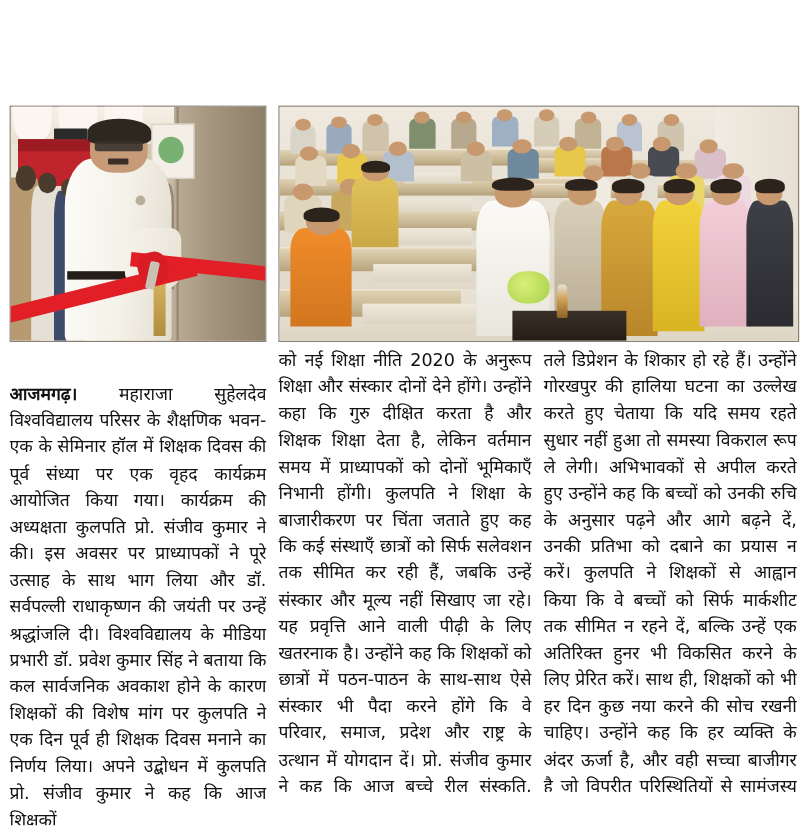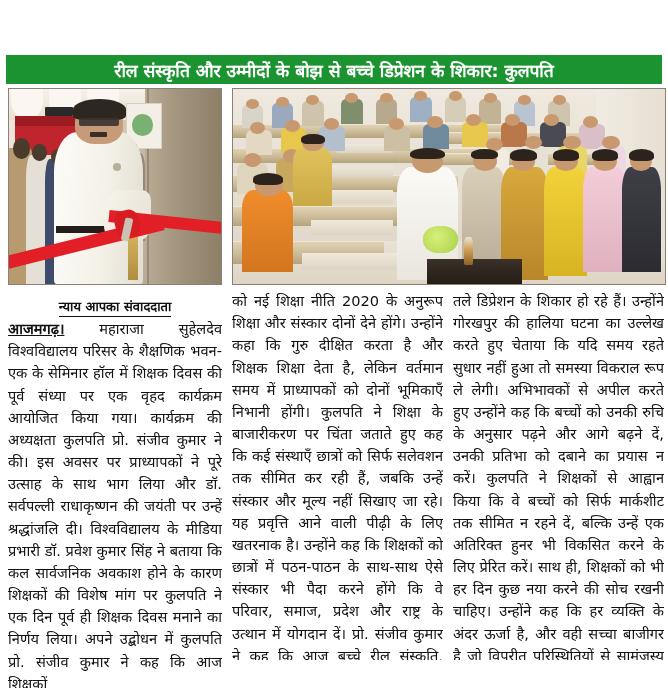--- a/index.html
+++ b/index.html
@@ -154,31 +154,28 @@
     line-height:1.52;
     color:#111;
     text-align:justify;
     text-justify:inter-word;
     hyphens:none;
     overflow:hidden;
   }
   .col-1 { left:8px;   width:214px; height:370px; }
   .col-2 { left:232px; width:211px; height:370px; top:-28px; }
   .col-3 { left:453px; width:211px; height:370px; top:-28px; }
-  .col .dateline { font-weight:700;text-decoration:underline; }
+  .col .dateline { font-weight:700; }
 </style>
 </head>
 <body>
 
 <div class="page">
 
 
-  <div class="subbanner">
-    <span class="txt">रील संस्कृति और उम्मीदों के बोझ से बच्चे डिप्रेशन के शिकार: कुलपति</span>
-  </div>
 
   <div class="photo-row">
 
     <div class="photo photo-left">
       <div class="ph-layer pl-bg"></div>
       <div class="ph-layer pl-ceil"></div>
       <div class="ph-layer pl-ceilArc1"></div>
       <div class="ph-layer pl-ceilArc2"></div>
       <div class="ph-layer pl-ceilArc3"></div>
       <div class="ph-layer pl-wallR"></div>
@@ -318,23 +315,20 @@
       <div class="pr-person" style="left:90%; top:40%; width:9%;  height:54%; background:linear-gradient(180deg,#3f3f47,#2b2b31);"></div>
       <div class="pr-head" style="left:92%; top:32%; width:5%;  height:10%;"></div>
       <div class="pr-hair" style="left:91.7%;top:31%;width:5.8%;height:6%;"></div>
 
       <div class="ph-layer pr-table"></div>
       <div class="ph-layer pr-bouq"></div>
       <div class="ph-layer pr-bottle"></div>
     </div>
   </div>
 
-  <div class="byline">
-    <span class="txt">न्याय आपका संवाददाता</span>
-  </div>
 
   <div class="cols">
     <div class="col col-1">
       <span class="dateline">आजमगढ़।</span><span> महाराजा सुहेलदेव विश्वविद्यालय परिसर के शैक्षणिक भवन-एक के सेमिनार हॉल में शिक्षक दिवस की पूर्व संध्या पर एक वृहद कार्यक्रम आयोजित किया गया। कार्यक्रम की अध्यक्षता कुलपति प्रो. संजीव कुमार ने की। इस अवसर पर प्राध्यापकों ने पूरे उत्साह के साथ भाग लिया और डॉ. सर्वपल्ली राधाकृष्णन की जयंती पर उन्हें श्रद्धांजलि दी। विश्वविद्यालय के मीडिया प्रभारी डॉ. प्रवेश कुमार सिंह ने बताया कि कल सार्वजनिक अवकाश होने के कारण शिक्षकों की विशेष मांग पर कुलपति ने एक दिन पूर्व ही शिक्षक दिवस मनाने का निर्णय लिया। अपने उद्बोधन में कुलपति प्रो. संजीव कुमार ने कह कि आज शिक्षकों</span>
     </div>
     <div class="col col-2">को नई शिक्षा नीति 2020 के अनुरूप शिक्षा और संस्कार दोनों देने होंगे। उन्होंने कहा कि गुरु दीक्षित करता है और शिक्षक शिक्षा देता है, लेकिन वर्तमान समय में प्राध्यापकों को दोनों भूमिकाएँ निभानी होंगी। कुलपति ने शिक्षा के बाजारीकरण पर चिंता जताते हुए कह कि कई संस्थाएँ छात्रों को सिर्फ सलेवशन तक सीमित कर रही हैं, जबकि उन्हें संस्कार और मूल्य नहीं सिखाए जा रहे। यह प्रवृत्ति आने वाली पीढ़ी के लिए खतरनाक है। उन्होंने कह कि शिक्षकों को छात्रों में पठन-पाठन के साथ-साथ ऐसे संस्कार भी पैदा करने होंगे कि वे परिवार, समाज, प्रदेश और राष्ट्र के उत्थान में योगदान दें। प्रो. संजीव कुमार ने कह कि आज बच्चे रील संस्कृति, कोचिंग के दबाव और पारिवारिक अपेक्षाओं के बोझ</div>
     <div class="col col-3">तले डिप्रेशन के शिकार हो रहे हैं। उन्होंने गोरखपुर की हालिया घटना का उल्लेख करते हुए चेताया कि यदि समय रहते सुधार नहीं हुआ तो समस्या विकराल रूप ले लेगी। अभिभावकों से अपील करते हुए उन्होंने कह कि बच्चों को उनकी रुचि के अनुसार पढ़ने और आगे बढ़ने दें, उनकी प्रतिभा को दबाने का प्रयास न करें। कुलपति ने शिक्षकों से आह्वान किया कि वे बच्चों को सिर्फ मार्कशीट तक सीमित न रहने दें, बल्कि उन्हें एक अतिरिक्त हुनर भी विकसित करने के लिए प्रेरित करें। साथ ही, शिक्षकों को भी हर दिन कुछ नया करने की सोच रखनी चाहिए। उन्होंने कह कि हर व्यक्ति के अंदर ऊर्जा है, और वही सच्चा बाजीगर है जो विपरीत परिस्थितियों से सामंजस्य बैठाकर आगे बढ़ता है।</div>
   </div>
 
 </div>

